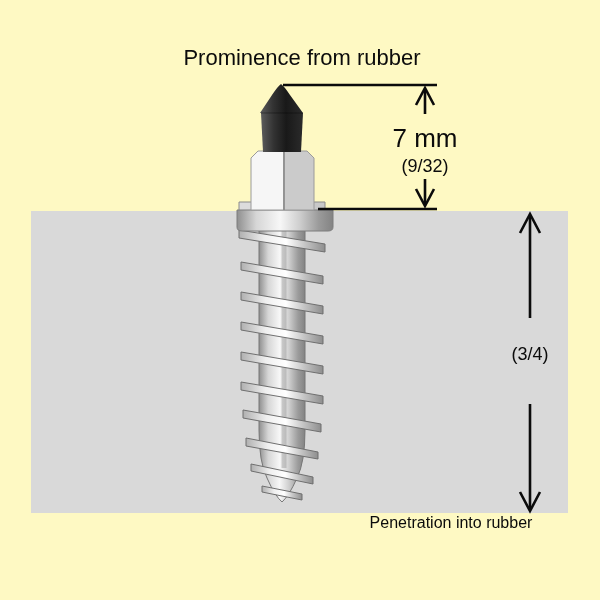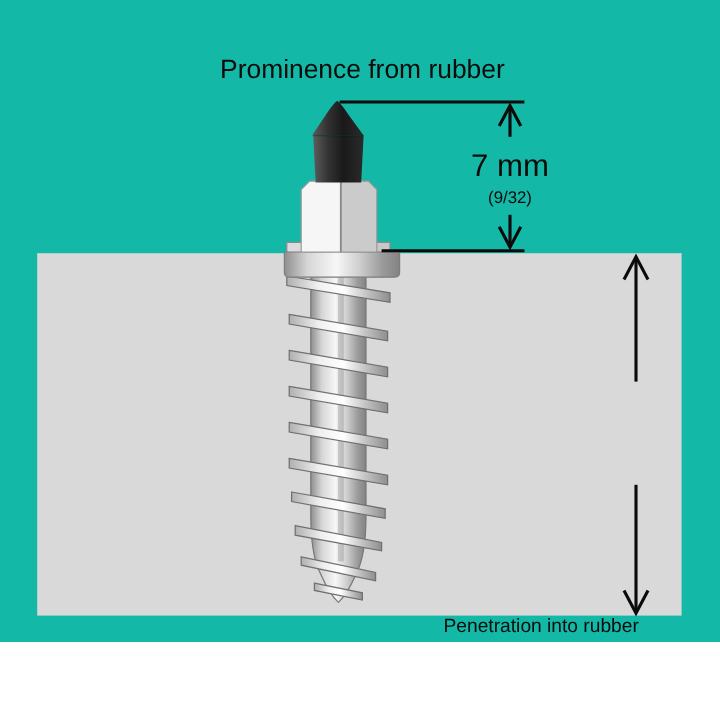--- a/index.html
+++ b/index.html
@@ -1,23 +1,23 @@
 <!DOCTYPE html>
 <html><head>
 <meta charset="utf-8">
 <style>
   html,body{margin:0;padding:0;background:#ffffff;}
   #stage{
-    position:relative;width:600px;height:535px;background:#14b8a6;
+    position:relative;width:600px;height:600px;background:#fef9c3;
     font-family:"Liberation Sans", sans-serif;color:#0b0b0b;overflow:hidden;
   }
   #art{position:absolute;left:0;top:0;width:600px;height:600px;}
   .lbl{position:absolute;text-align:center;line-height:1.15;color:#0b0b0b;}
   .lbl-main{font-size:26px;}
-  .lbl-sub{font-size:14px;}
+  .lbl-sub{font-size:18px;}
   #top-label{left:160px;top:45px;width:284px;font-size:22px;}
   #bottom-label{left:320px;top:514px;width:262px;font-size:16px;}
   #dim7{left:375px;top:124px;width:100px;}
   #dim19{left:478px;top:335px;width:104px;}
   #dim19 .lbl-sub{margin-top:9px;}
   #dim7 .lbl-sub{margin-top:2px;}
 </style>
 </head>
 <body>
 
@@ -114,16 +114,17 @@
   </svg>
 
   <div id="top-label" class="lbl">Prominence from rubber</div>
 
   <div id="dim7" class="lbl">
     <div class="lbl-main">7 mm</div>
     <div class="lbl-sub">(9/32)</div>
   </div>
 
   <div id="dim19" class="lbl">
+    <div class="lbl-sub">(3/4)</div>
   </div>
 
   <div id="bottom-label" class="lbl">Penetration into rubber</div>
 </div>
 
 </body></html>

